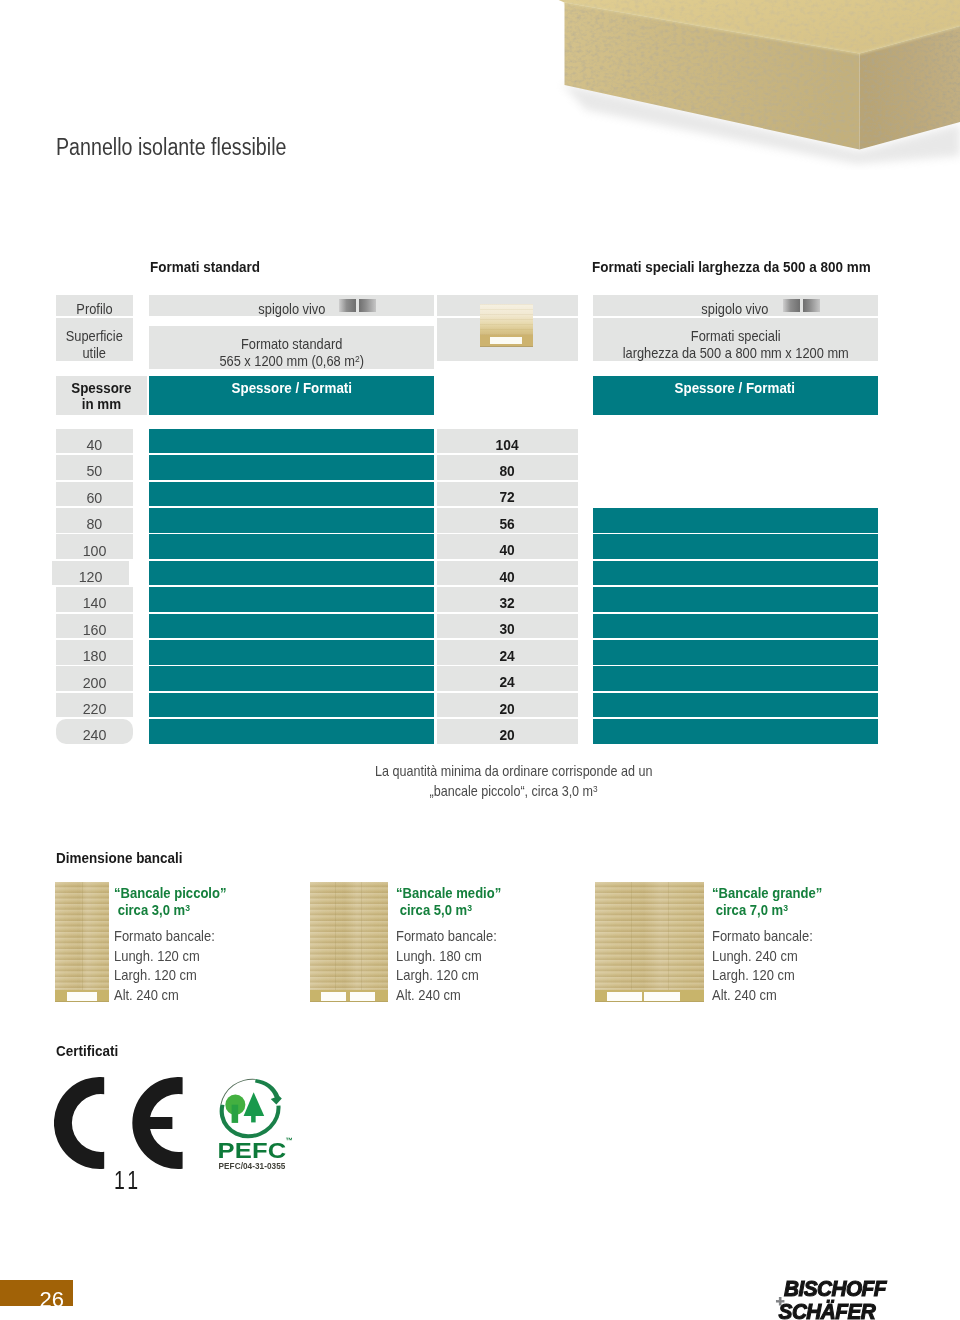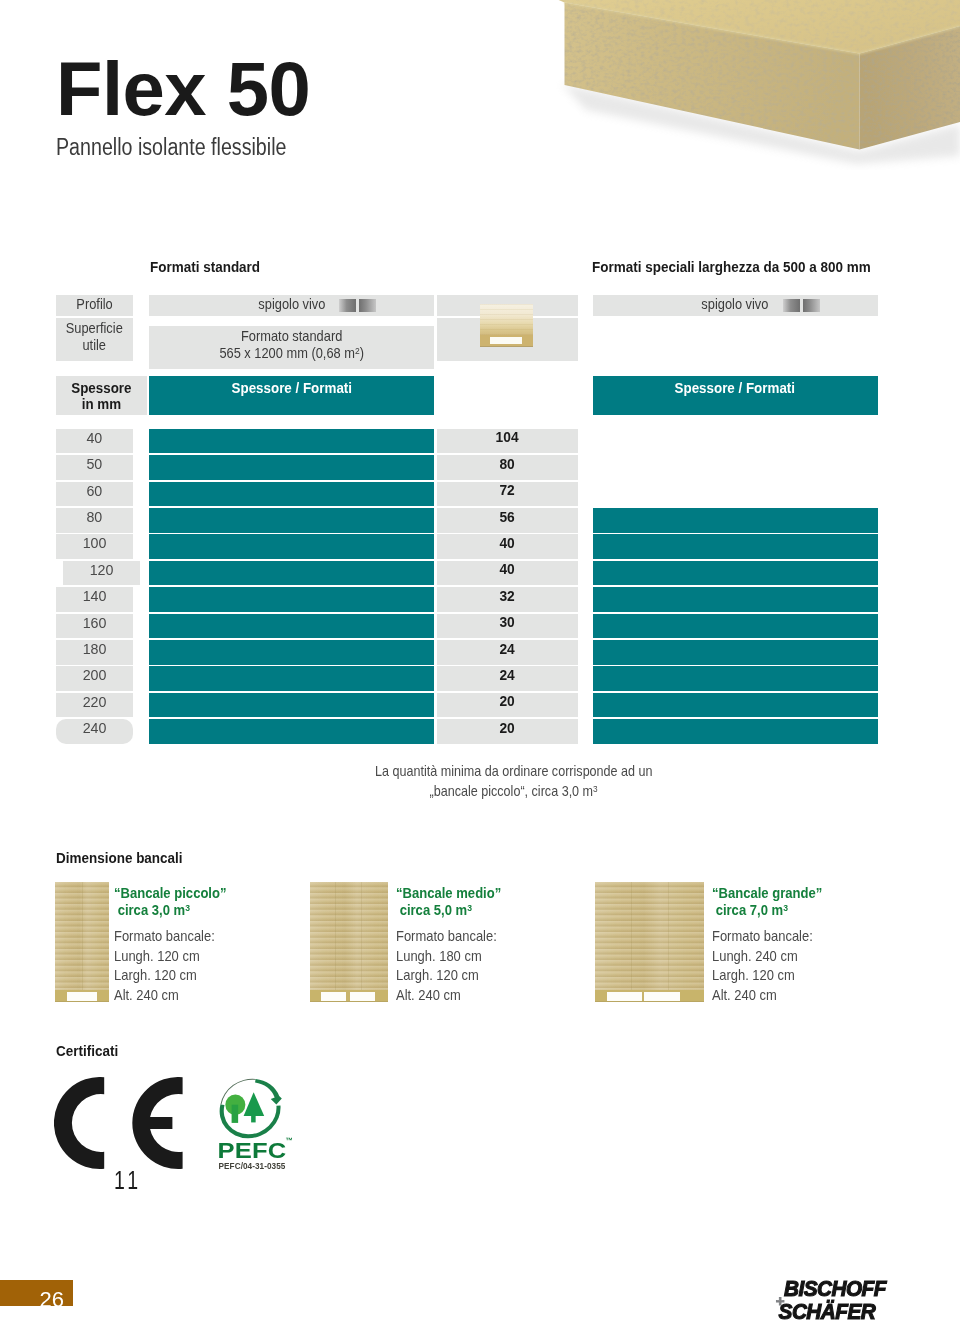--- a/index.html
+++ b/index.html
@@ -19,21 +19,21 @@
   
   .photo{position:absolute;left:500px;top:0;width:460px;height:170px;overflow:hidden;}
   .photo svg{display:block;}
 
   
   .tcap{position:absolute;font-size:14.2px;font-weight:700;color:#1a1a1a;line-height:1;
         transform:scaleX(0.95);transform-origin:left top;}
   .cap-left{left:150px;top:260px;}
   .cap-right{left:592px;top:260px;}
 
-  .cell{position:absolute;background:#e3e4e3;display:flex;align-items:flex-start;
+  .cell{position:absolute;background:#e3e4e3;display:flex;align-items:flex-end;
         justify-content:center;text-align:center;font-size:14.5px;color:#3b3b3b;
         line-height:17.3px;}
   .cell>.inner{position:relative;top:1.5px;display:block;}
   .cell.teal{background:#007b83;color:#fff;font-weight:700;font-size:14.4px;line-height:16.4px;align-items:flex-start;padding-top:3.8px;box-sizing:border-box;}
   .cell.bold{font-weight:700;color:#1a1a1a;font-size:14.4px;line-height:16.4px;align-items:flex-start;padding-top:3.8px;box-sizing:border-box;}
   .cell .inner{transform:scaleX(0.885);}
   .cell.teal .inner,.cell.bold .inner{transform:scaleX(0.93);}
   .cell.teal>.inner,.cell.bold>.inner{top:0;}
   .cell.num .inner{transform:scaleX(0.95);}
   .cell.num>.inner{top:0px;}
@@ -190,20 +190,23 @@
     </div>
   <div class="cell" style="left:148.8px;top:318.2px;width:285.3px;height:42.6px;margin-top:8px;">
       <span class="inner"><span>Formato standard</span><br><span>565 x 1200 mm (0,68 m</span><sup>2</sup><span>)</span></span>
     </div>
   <div class="cell" style="left:436.8px;top:318.2px;width:141.5px;height:42.6px;"></div>
   <div class="minipallet" style="left:479.5px;top:303.5px;width:53.5px;height:43px;">
     <div class="mp-stack"></div>
     <div class="mp-base"></div>
     <div class="mp-gap" style="left:10px;width:32px;"></div>
   </div>
+  <div class="cell" style="left:592.5px;top:318.2px;width:285.5px;height:42.6px;">
+      <span class="inner"><span>Formati speciali</span><br><span>larghezza da 500 a 800 mm x 1200 mm</span></span>
+    </div>
   <div class="cell bold" style="left:56px;top:375.8px;width:91px;height:39.1px;">
       <span class="inner"><span>Spessore</span><br><span>in mm</span></span>
     </div>
   <div class="cell teal" style="left:148.8px;top:375.8px;width:285.3px;height:39.1px;">
       <span class="inner">Spessore / Formati</span>
     </div>
   <div class="cell teal" style="left:592.5px;top:375.8px;width:285.5px;height:39.1px;">
       <span class="inner">Spessore / Formati</span>
     </div>
   <div class="cell num" style="left:56px;top:428.8px;width:76.5px;height:24.5px;">
@@ -236,21 +239,21 @@
     </div>
   <div class="bar" style="left:592.5px;top:508.0px;width:285.5px;height:24.5px;"></div>
   <div class="cell num" style="left:56px;top:534.4px;width:76.5px;height:24.5px;">
       <span class="inner">100</span>
     </div>
   <div class="bar" style="left:148.8px;top:534.4px;width:285.3px;height:24.5px;"></div>
   <div class="cell numb" style="left:436.8px;top:534.4px;width:141.5px;height:24.5px;">
       <span class="inner">40</span>
     </div>
   <div class="bar" style="left:592.5px;top:534.4px;width:285.5px;height:24.5px;"></div>
-  <div class="cell num" style="left:63px;top:560.8px;width:76.5px;height:24.5px;">
+  <div class="cell num" style="left:52px;top:560.8px;width:76.5px;height:24.5px;">
       <span class="inner">120</span>
     </div>
   <div class="bar" style="left:148.8px;top:560.8px;width:285.3px;height:24.5px;"></div>
   <div class="cell numb" style="left:436.8px;top:560.8px;width:141.5px;height:24.5px;">
       <span class="inner">40</span>
     </div>
   <div class="bar" style="left:592.5px;top:560.8px;width:285.5px;height:24.5px;"></div>
   <div class="cell num" style="left:56px;top:587.2px;width:76.5px;height:24.5px;">
       <span class="inner">140</span>
     </div>
@@ -404,16 +407,15 @@
     <div class="pagenum">26</div>
   </div>
   <div class="brand">
     <svg width="140" height="48" viewBox="0 0 140 48" xmlns="http://www.w3.org/2000/svg">
       <text x="15.5" y="34" font-family="'Liberation Sans',sans-serif" font-size="15" font-weight="700" font-style="italic" fill="#808285" stroke="#808285" stroke-width="0.9">+</text>
       <text x="24.5" y="24" font-family="'Liberation Sans',sans-serif" font-size="21.2" font-weight="700" font-style="italic" fill="#141414" stroke="#141414" stroke-width="1.1" letter-spacing="-0.55" transform="scale(0.98,1)">BISCHOFF</text>
       <text x="19" y="46.6" font-family="'Liberation Sans',sans-serif" font-size="21.2" font-weight="700" font-style="italic" fill="#141414" stroke="#141414" stroke-width="1.1" letter-spacing="-0.55" transform="scale(0.98,1)">SCHÄFER</text>
     </svg>
   </div>
 
-  <div class="title">Flex 50</div>
   <div class="subtitle">Pannello isolante flessibile</div>
 
 </div>
 
 </body></html>

